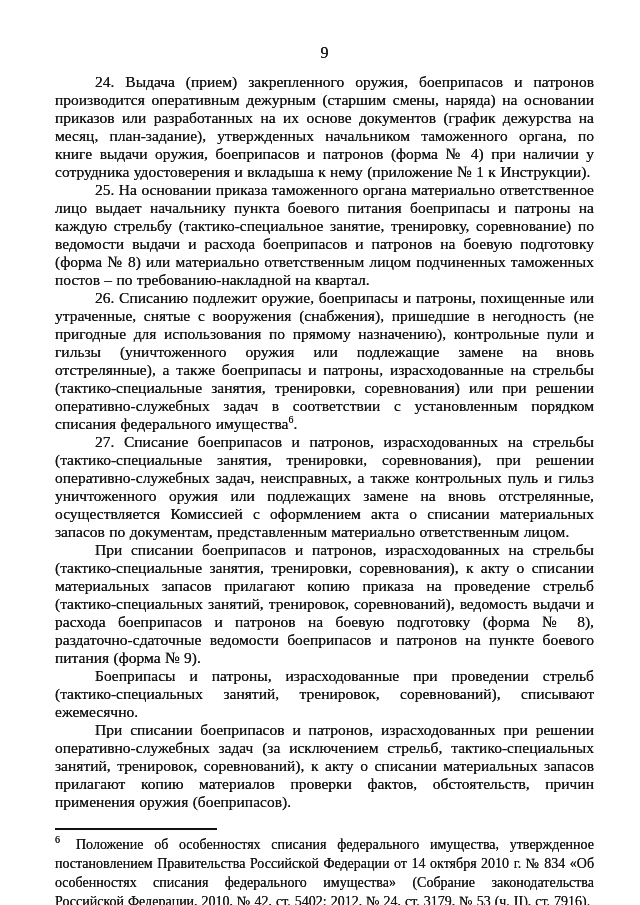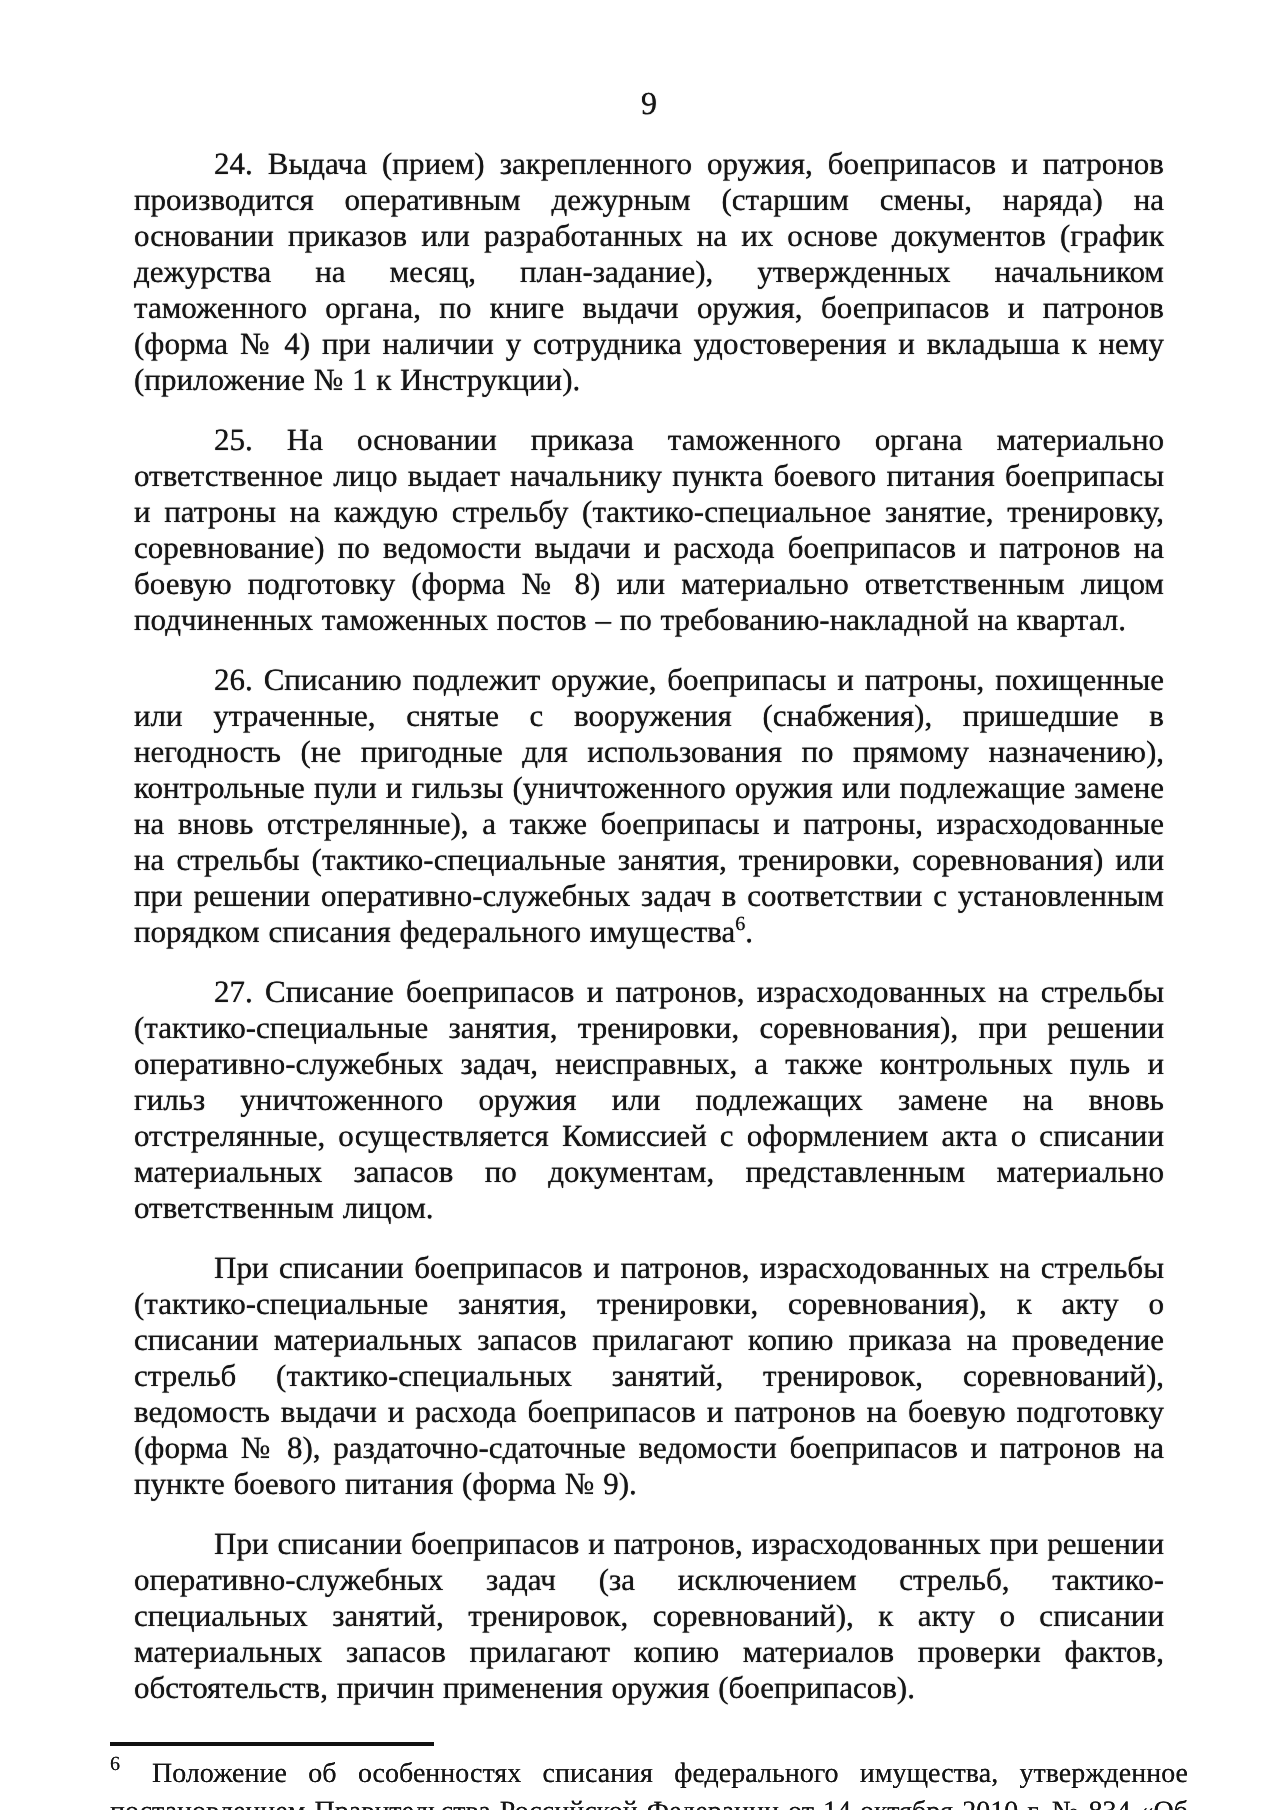--- a/index.html
+++ b/index.html
@@ -24,21 +24,21 @@
   }
   .page-number {
     text-align: center;
     font-size: 16px;
     line-height: 18px;
     margin: 0 0 11px 0;
     
     text-shadow: 0 0 0.4px currentColor;
   }
   p.para {
-    margin: 12px;
+    margin: 0;
     text-align: justify;
     text-indent: 40px;
     font-size: 15.5px;
     line-height: 18px;
     word-spacing: 0.5px;
     text-shadow: 0 0 0.4px currentColor;
   }
   p.para sup {
     font-size: 10px;
     line-height: 0;
@@ -75,20 +75,21 @@
     <p class="para">24. Выдача (прием) закрепленного оружия, боеприпасов и патронов производится оперативным дежурным (старшим смены, наряда) на основании приказов или разработанных на их основе документов (график дежурства на месяц, план-задание), утвержденных начальником таможенного органа, по книге выдачи оружия, боеприпасов и патронов (форма № 4) при наличии у сотрудника удостоверения и вкладыша к нему (приложение № 1 к Инструкции).</p>
 
     <p class="para">25. На основании приказа таможенного органа материально ответственное лицо выдает начальнику пункта боевого питания боеприпасы и патроны на каждую стрельбу (тактико-специальное занятие, тренировку, соревнование) по ведомости выдачи и расхода боеприпасов и патронов на боевую подготовку (форма № 8) или материально ответственным лицом подчиненных таможенных постов – по требованию-накладной на квартал.</p>
 
     <p class="para"><span>26. Списанию подлежит оружие, боеприпасы и патроны, похищенные или утраченные, снятые с вооружения (снабжения), пришедшие в негодность (не пригодные для использования по прямому назначению), контрольные пули и гильзы (уничтоженного оружия или подлежащие замене на вновь отстрелянные), а также боеприпасы и патроны, израсходованные на стрельбы (тактико-специальные занятия, тренировки, соревнования) или при решении оперативно-служебных задач в соответствии с установленным порядком списания федерального имущества</span><sup>6</sup><span>.</span></p>
 
     <p class="para">27. Списание боеприпасов и патронов, израсходованных на стрельбы (тактико-специальные занятия, тренировки, соревнования), при решении оперативно-служебных задач, неисправных, а также контрольных пуль и гильз уничтоженного оружия или подлежащих замене на вновь отстрелянные, осуществляется Комиссией с оформлением акта о списании материальных запасов по документам, представленным материально ответственным лицом.</p>
 
     <p class="para">При списании боеприпасов и патронов, израсходованных на стрельбы (тактико-специальные занятия, тренировки, соревнования), к акту о списании материальных запасов прилагают копию приказа на проведение стрельб (тактико-специальных занятий, тренировок, соревнований), ведомость выдачи и расхода боеприпасов и патронов на боевую подготовку (форма № 8), раздаточно-сдаточные ведомости боеприпасов и патронов на пункте боевого питания (форма № 9).</p>
 
+    <p class="para">Боеприпасы и патроны, израсходованные при проведении стрельб (тактико-специальных занятий, тренировок, соревнований), списывают ежемесячно.</p>
 
     <p class="para">При списании боеприпасов и патронов, израсходованных при решении оперативно-служебных задач (за исключением стрельб, тактико-специальных занятий, тренировок, соревнований), к акту о списании материальных запасов прилагают копию материалов проверки фактов, обстоятельств, причин применения оружия (боеприпасов).</p>
 
     <hr class="footnote-sep">
 
     <p class="footnote"><sup class="fn-marker">6</sup><span>Положение об особенностях списания федерального имущества, утвержденное постановлением Правительства Российской Федерации от 14 октября 2010 г. № 834 «Об особенностях списания федерального имущества» (Собрание законодательства Российской Федерации, 2010, № 42, ст. 5402; 2012, № 24, ст. 3179, № 53 (ч. II), ст. 7916).</span></p>
 
   </div>
 </div>
 

